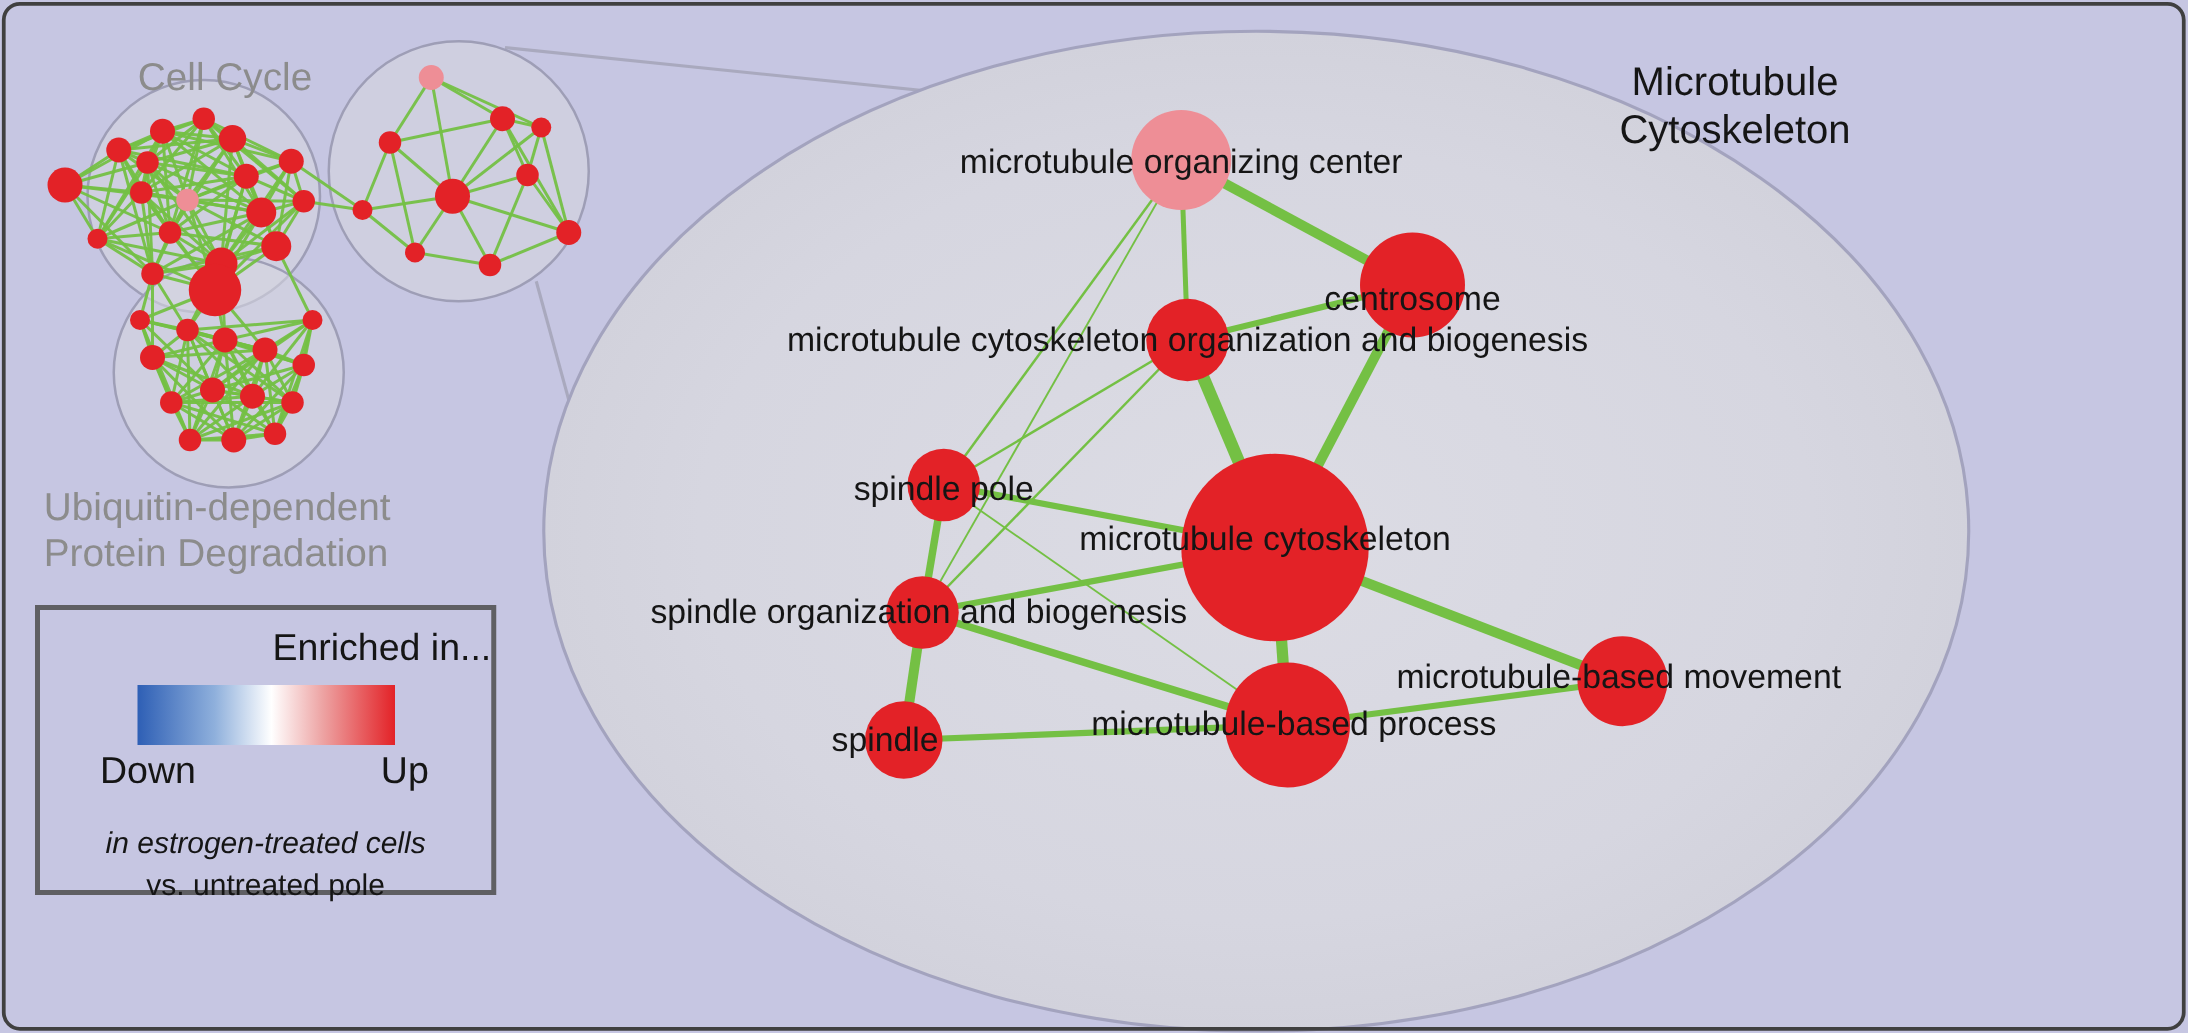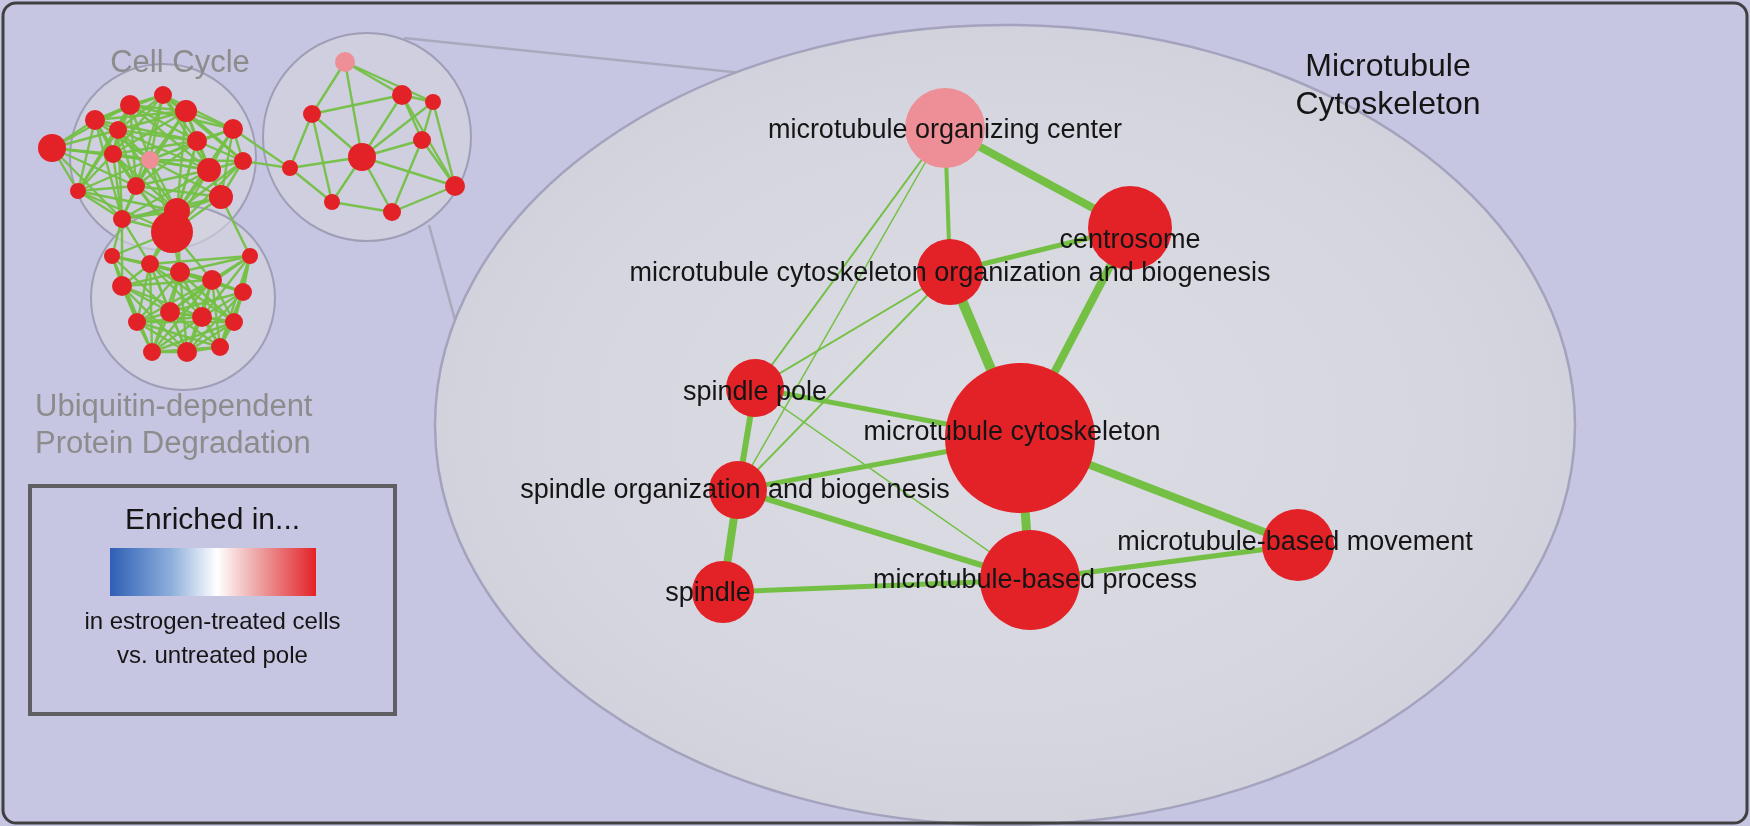--- a/index.html
+++ b/index.html
@@ -8,31 +8,31 @@
     background:#c6c6e2;
     font-family:"Liberation Sans", sans-serif;
   }
   #stage{position:relative;width:1750px;height:826px;overflow:hidden;}
   #scene{position:absolute;left:0;top:0;}
 
   .legend{
     position:absolute;left:28px;top:484px;width:369px;height:232px;
     border:4px solid #5f5f63;background:#c6c6e2;box-sizing:border-box;
   }
-  .legend-title{text-align:center;font-size:30px;color:#151515;margin-top:14px;}
+  .legend-title{text-align:right;font-size:30px;color:#151515;margin-top:14px;}
   .legend-gradient{
     width:206px;height:48px;margin:12px auto 0;
     background:linear-gradient(to right,#2e5fb5 0%,#8fb0dc 30%,#ffffff 52%,#eda3a3 72%,#e32227 100%);
   }
   .legend-downup{
     display:flex;justify-content:space-between;
     padding:4px 50px 0 48px;font-size:30px;color:#151515;
   }
   .legend-sub{text-align:center;font-size:24px;color:#151515;line-height:1.4;}
-  .legend-sub.first{margin-top:8px;}
+  .legend-sub.first{margin-top:24px;font-style:italic;}
 </style>
 </head>
 <body>
 
 <div id="stage">
   <svg id="scene" width="1750" height="826" viewBox="0 0 1750 826" font-family="Liberation Sans, sans-serif">
       <defs>
         <radialGradient id="eg">
           <stop offset="0%" stop-color="#dcdce4"></stop>
           <stop offset="78%" stop-color="#d6d6e0"></stop>
@@ -348,16 +348,20 @@
       <text x="35" y="416" text-anchor="start" font-size="31" fill="#8c8c8c">Ubiquitin-dependent</text>
       <text x="35" y="453" text-anchor="start" font-size="31" fill="#8c8c8c">Protein Degradation</text>
       <text x="1388" y="76" text-anchor="middle" font-size="32" fill="#151515">Microtubule</text>
       <text x="1388" y="114" text-anchor="middle" font-size="32" fill="#151515">Cytoskeleton</text>
       <rect x="3" y="3" width="1744" height="820" rx="13" fill="none" stroke="#404040" stroke-width="3"></rect>
     </svg>
 
   <div class="legend">
     <div class="legend-title">Enriched in...</div>
     <div class="legend-gradient"></div>
+    <div class="legend-downup">
+      <span>Down</span>
+      <span>Up</span>
+    </div>
     <div class="legend-sub first">in estrogen-treated cells</div>
     <div class="legend-sub">vs. untreated pole</div>
   </div>
 </div>
 
 </body></html>

